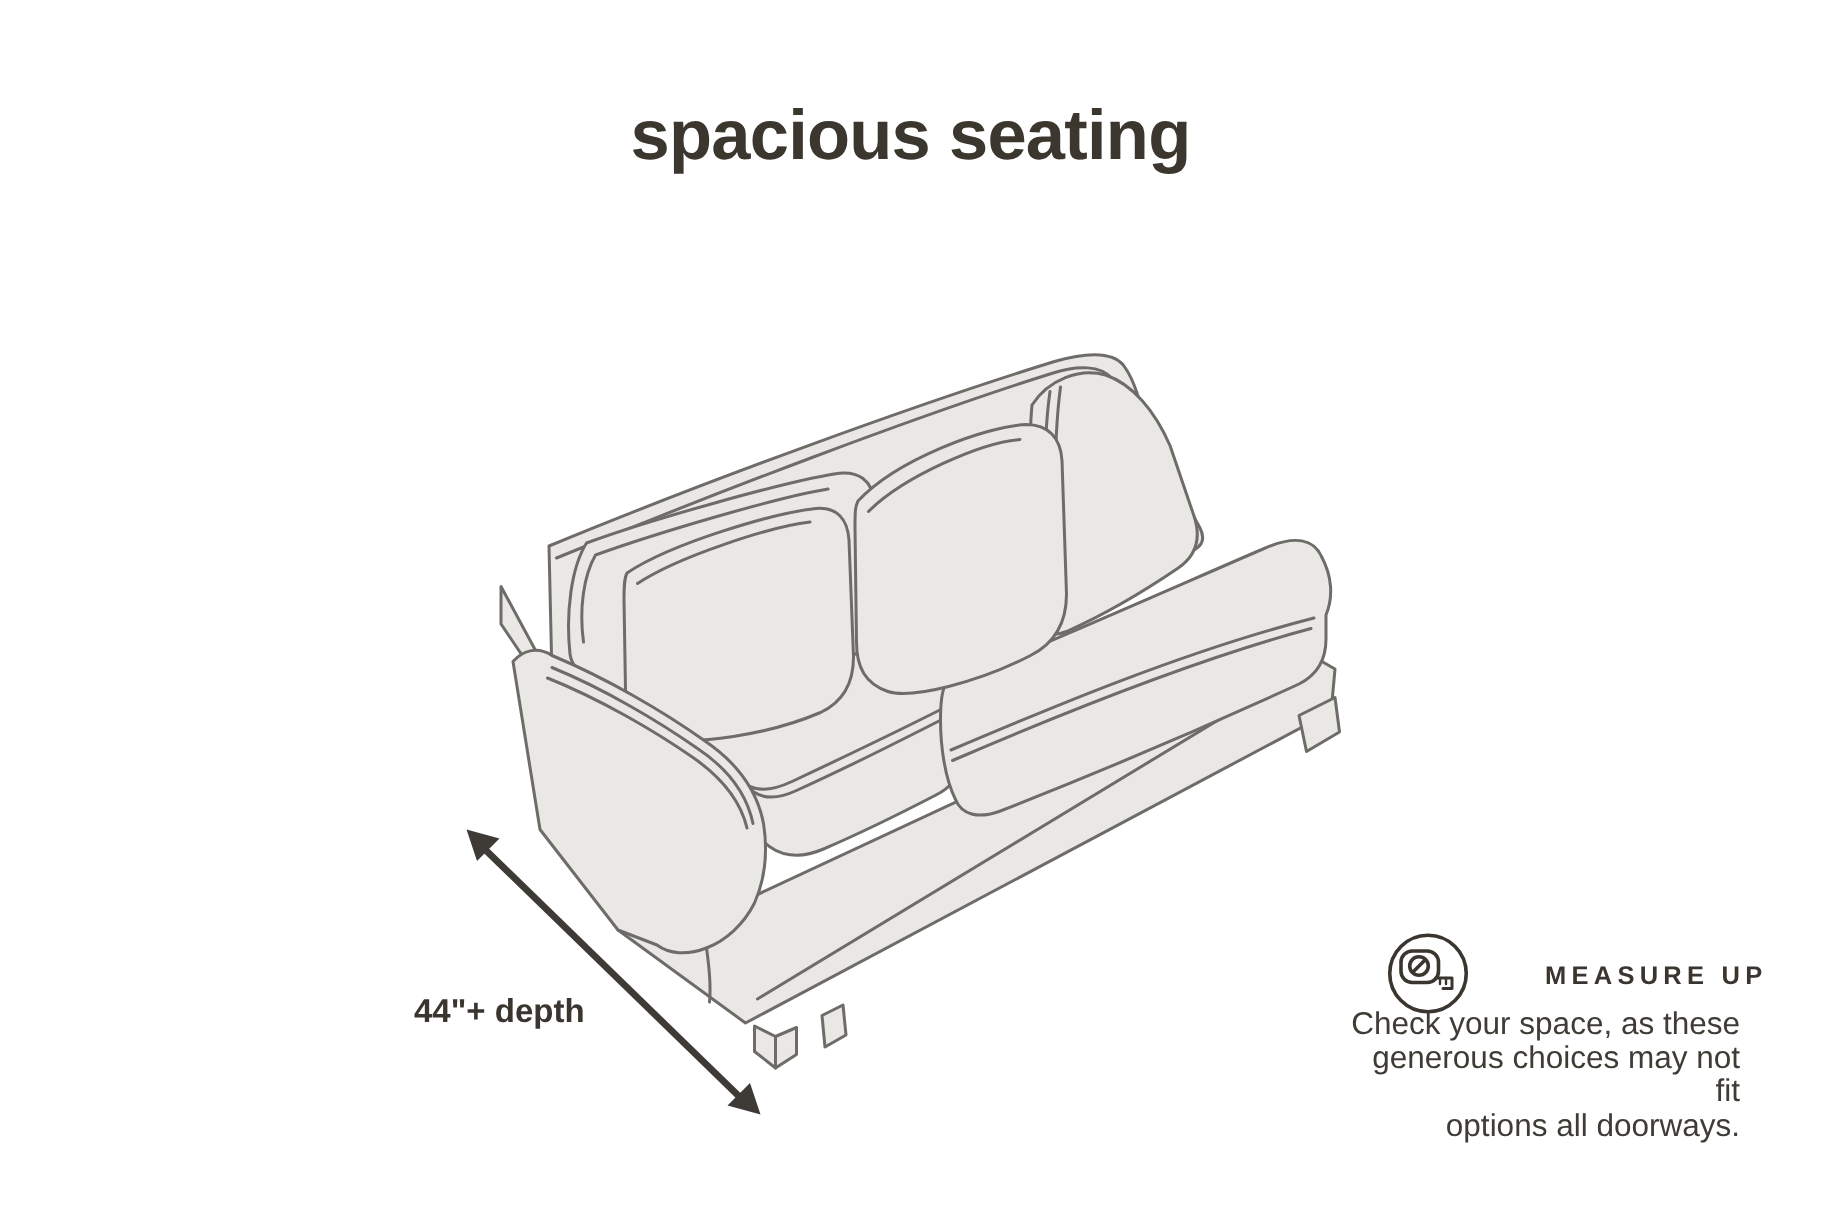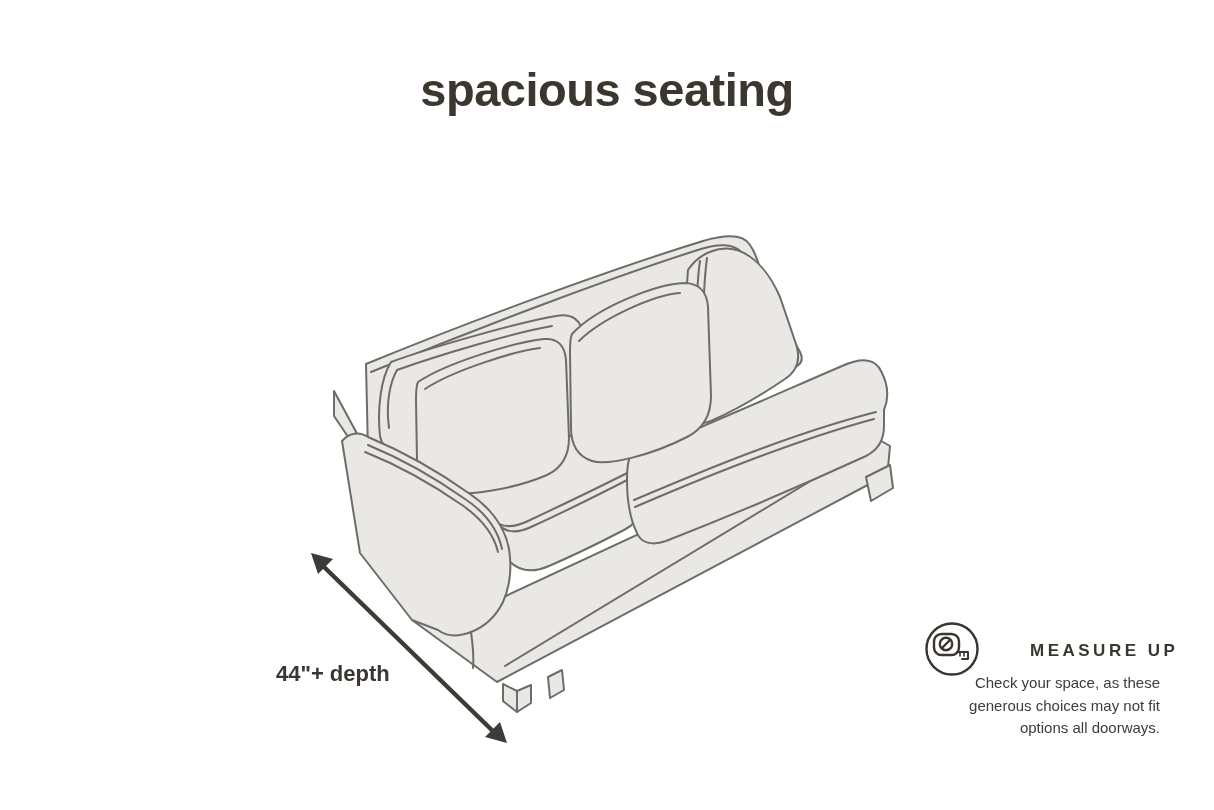--- a/index.html
+++ b/index.html
@@ -37,21 +37,21 @@
     position:absolute;top:618px;left:918px;width:244px;
   }
   .measure-heading{
     position:absolute;top:23px;left:88px;
     font-size:17px;font-weight:bold;letter-spacing:3.5px;
     color:#3a362f;white-space:nowrap;margin-left:24px;
   }
   .measure-note{
     position:absolute;top:54px;left:-18px;width:260px;
     text-align:right;
-    font-size:15px;line-height:22.5px;
+    font-size:21px;line-height:22.5px;
     color:#3f3b35;
   }
 </style>
 </head>
 <body>
 
 <div class="page">
 
   <h1 class="title">spacious seating</h1>
 

